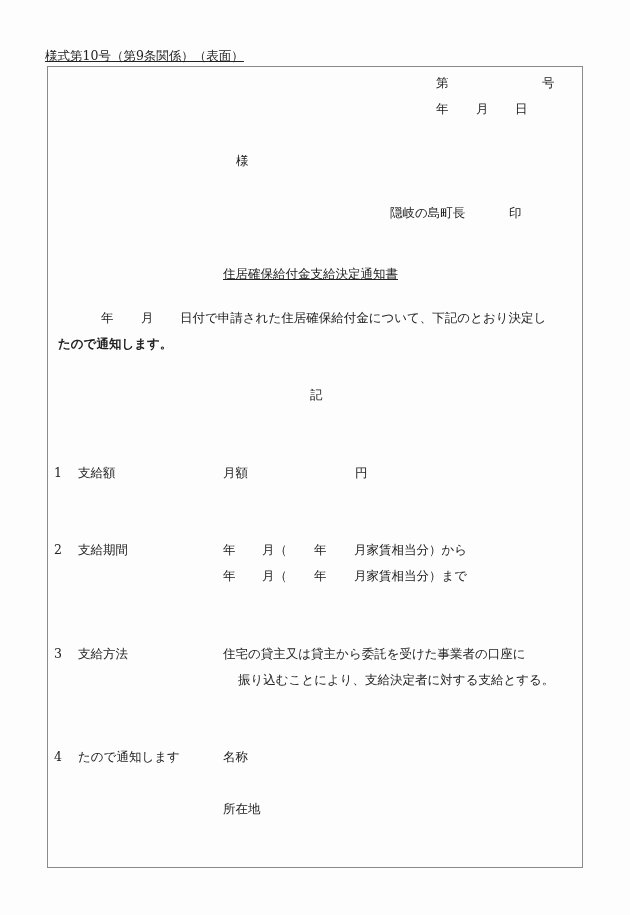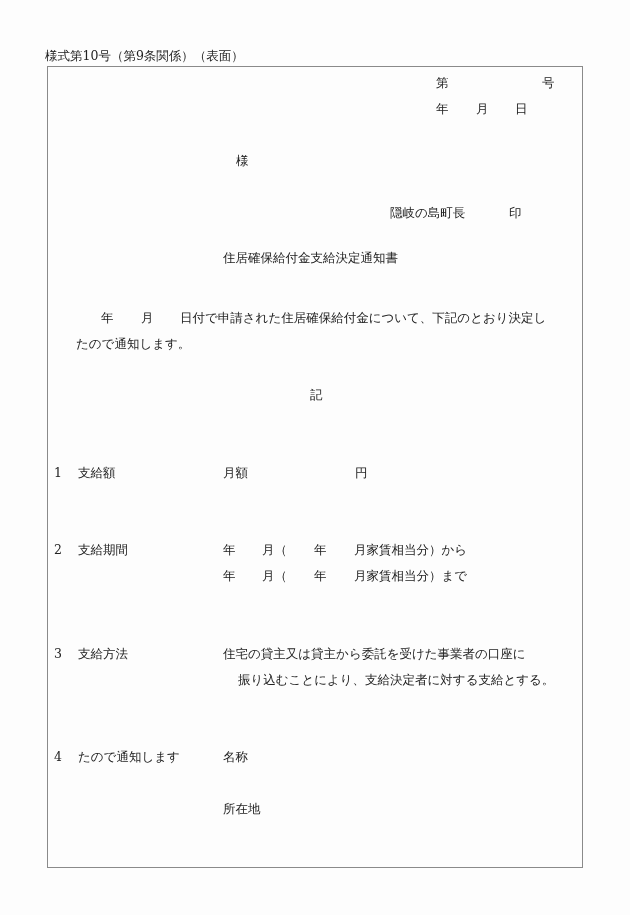--- a/index.html
+++ b/index.html
@@ -11,21 +11,21 @@
       width: 630px;
       height: 915px;
       position: relative;
       overflow: hidden;
       font-family: "DejaVu Serif", "Liberation Serif", serif;
       color: #222;
       font-size: 13px;
     }
     .abs { position: absolute; white-space: nowrap; line-height: 1; }
     .form-label {
-      left: 45px; top: 50px; font-size: 12.5px;
+      left: 45px; top: 50px; font-size: 12.5px; text-decoration: underline;
     }
     .frame {
       position: absolute;
       left: 47px; top: 66px;
       width: 536px; height: 802px;
       border: 1.5px solid #8a8a8a;
       box-sizing: border-box;
     }
     .t { font-size: 12.5px; }
   </style>
@@ -40,26 +40,26 @@
 <div class="abs t" style="left:542px; top:77px;">号</div>
 <div class="abs t" style="left:436px; top:103px;">年</div>
 <div class="abs t" style="left:476px; top:103px;">月</div>
 <div class="abs t" style="left:515px; top:103px;">日</div>
 
 <div class="abs t" style="left:236px; top:155px;">様</div>
 
 <div class="abs t" style="left:390px; top:207px;">隠岐の島町長</div>
 <div class="abs t" style="left:509px; top:207px;">印</div>
 
-<div class="abs t" style="left:223px; top:252px;">住居確保給付金支給決定通知書</div>
+<div class="abs t" style="left:223px; top:268px;text-decoration:underline;">住居確保給付金支給決定通知書</div>
 
 <div class="abs t" style="left:101px; top:312px;">年</div>
 <div class="abs t" style="left:141px; top:312px;">月</div>
 <div class="abs t" style="left:180px; top:312px;">日付で申請された住居確保給付金について、下記のとおり決定し</div>
-<div class="abs t" style="left:76px; top:338px;">たので通知します。</div>
+<div class="abs t" style="left:58px; top:338px;font-weight:bold;">たので通知します。</div>
 
 <div class="abs t" style="left:310px; top:389px;">記</div>
 
 <div class="abs t" style="left:54px; top:467px;">1</div>
 <div class="abs t" style="left:78px; top:467px;text-align:center;">支給額</div>
 <div class="abs t" style="left:223px; top:467px;">月額</div>
 <div class="abs t" style="left:355px; top:467px;">円</div>
 
 <div class="abs t" style="left:54px; top:544px;">2</div>
 <div class="abs t" style="left:78px; top:544px;">支給期間</div>

